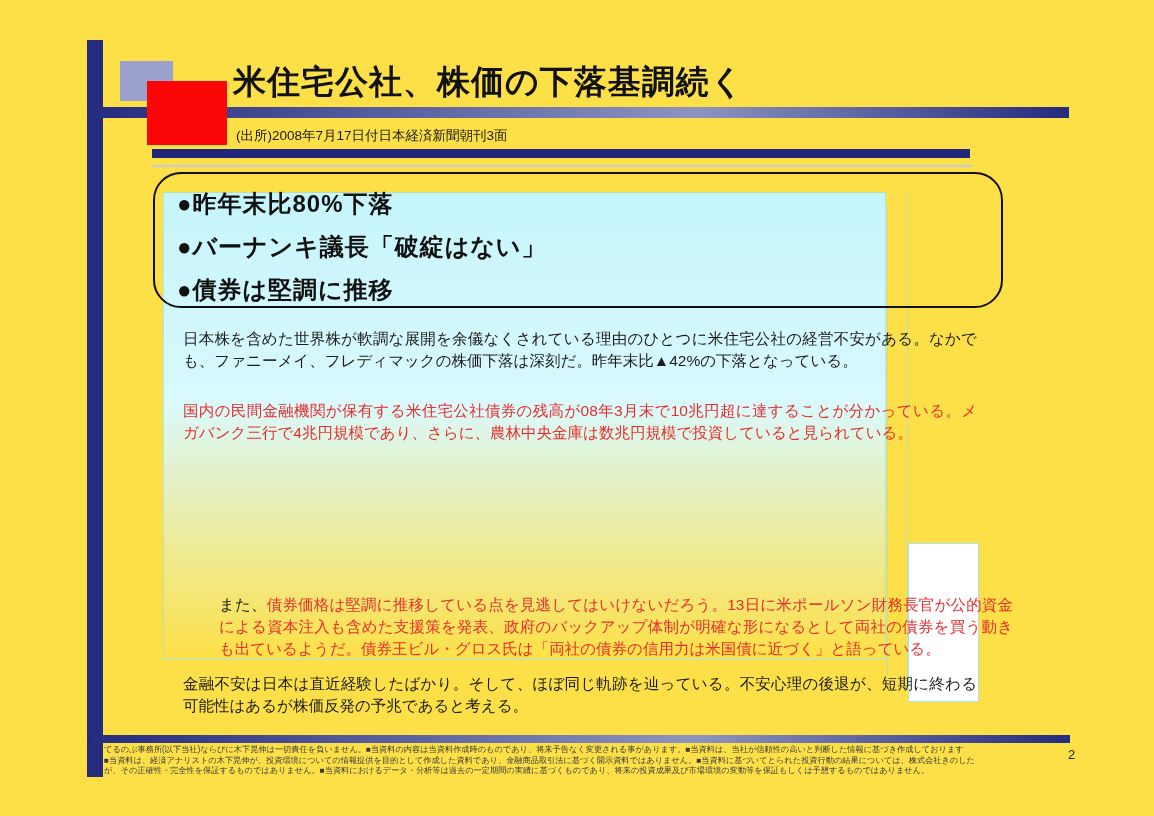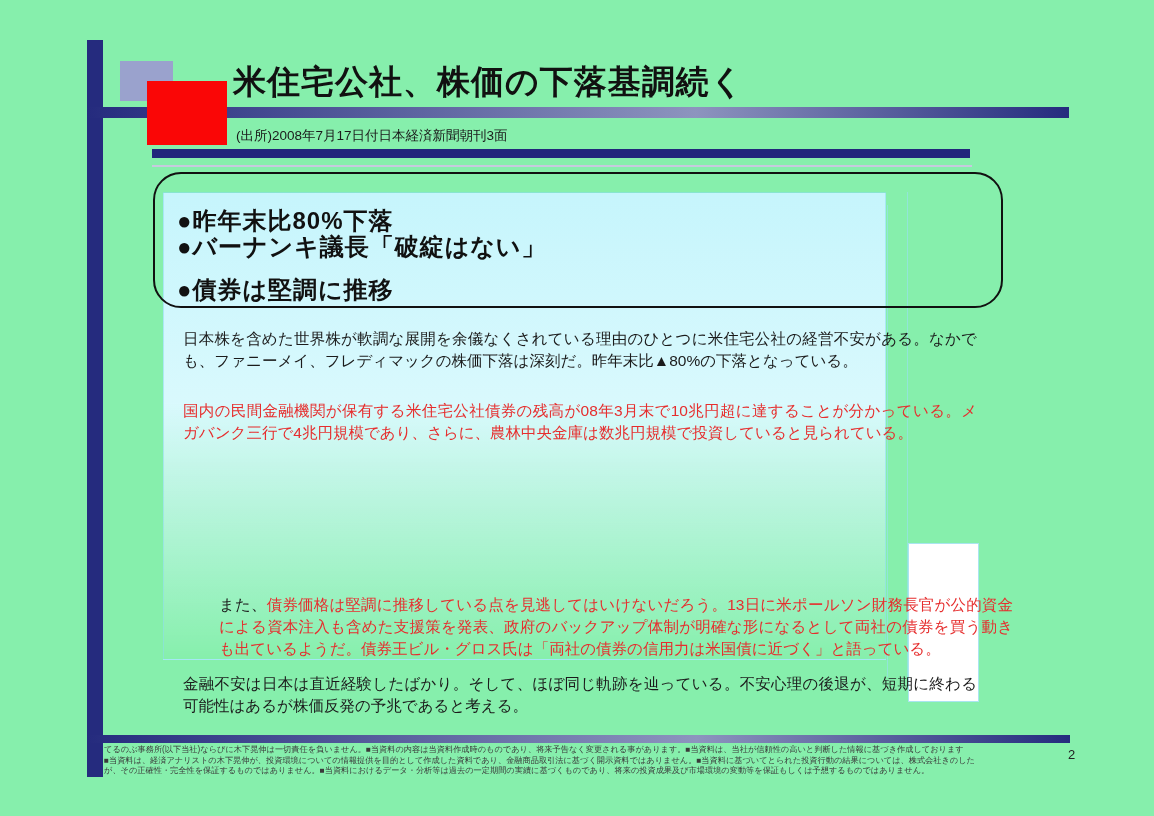--- a/index.html
+++ b/index.html
@@ -1,17 +1,17 @@
 <!DOCTYPE html>
 <html><head>
 <meta charset="utf-8">
 <style>
   html,body { margin:0; padding:0; background:#ffffff; }
   .slide {
-    position:relative; width:1154px; height:816px; background:#86efac;
+    position:relative; width:1154px; height:816px; background:#fde047;
     font-family:"Liberation Sans","DejaVu Sans",sans-serif; overflow:hidden;
   }
   .abs { position:absolute; }
 
   
   .vbar { left:87px; top:40px; width:16px; height:737px; background:#252b7e; z-index:3; }
 
   
   .lavender-sq { left:120px; top:61px; width:53px; height:40px; background:#9aa2cd; z-index:2; }
   .red-sq { left:147px; top:81px; width:80px; height:64px; background:#fa0606; z-index:5; }
@@ -36,21 +36,21 @@
                border:1px solid rgba(138,221,236,0.55);
                background:linear-gradient(180deg,#c6f5fc 0%,#d9f9fd 45%,rgba(255,255,255,0) 100%); }
   .cyan-vline1 { left:887px; top:205px; width:1px; height:472px; background:rgba(150,225,240,0.65); z-index:1; }
   .cyan-vline2 { left:907px; top:192px; width:1px; height:485px; background:rgba(150,225,240,0.65); z-index:1; }
   .cyan-box { left:908px; top:543px; width:69px; height:157px; background:#ffffff;
               border:1px solid rgba(140,220,235,0.75); z-index:2; }
 
   
   .bullet { left:177px; font-size:24px; font-weight:bold; color:#111111;
             letter-spacing:1px; white-space:nowrap; z-index:8; }
-  .bullet.b1 { top:188px;margin-top:17px; }
+  .bullet.b1 { top:188px; }
   .bullet.b2 { top:231px; }
   .bullet.b3 { top:274px; }
 
   
   .para { left:183px; width:794px; font-size:15.5px; line-height:22px; color:#1b1b1b;
           text-align:justify; overflow-wrap:break-word; z-index:8; }
   .para.red, .red-run { color:#e62e2e; }
   .black-run { color:#1b1b1b; }
   .p1 { top:328px; } .p2 { top:400px; } .p3 { top:474px; } .p4 { top:594px;margin-left:36px; } .p5 { top:673px; }
 
@@ -80,21 +80,21 @@
   <div class="abs cyan-rect"></div>
   <div class="abs cyan-vline1"></div>
   <div class="abs cyan-vline2"></div>
   <div class="abs cyan-box"></div>
 
   <div class="abs round-box"></div>
   <div class="abs bullet b1">●昨年末比80%下落</div>
   <div class="abs bullet b2">●バーナンキ議長「破綻はない」</div>
   <div class="abs bullet b3">●債券は堅調に推移</div>
 
-  <div class="abs para p1">日本株を含めた世界株が軟調な展開を余儀なくされている理由のひとつに米住宅公社の経営不安がある。なかでも、ファニーメイ、フレディマックの株価下落は深刻だ。昨年末比▲80%の下落となっている。</div>
+  <div class="abs para p1">日本株を含めた世界株が軟調な展開を余儀なくされている理由のひとつに米住宅公社の経営不安がある。なかでも、ファニーメイ、フレディマックの株価下落は深刻だ。昨年末比▲42%の下落となっている。</div>
   <div class="abs para p2 red">国内の民間金融機関が保有する米住宅公社債券の残高が08年3月末で10兆円超に達することが分かっている。メガバンク三行で4兆円規模であり、さらに、農林中央金庫は数兆円規模で投資していると見られている。</div>
   <div class="abs para p4"><span class="black-run">また、</span><span class="red-run">債券価格は堅調に推移している点を見逃してはいけないだろう。13日に米ポールソン財務長官が公的資金による資本注入も含めた支援策を発表、政府のバックアップ体制が明確な形になるとして両社の債券を買う動きも出ているようだ。債券王ビル・グロス氏は「両社の債券の信用力は米国債に近づく」と語っている。</span></div>
   <div class="abs para p5">金融不安は日本は直近経験したばかり。そして、ほぼ同じ軌跡を辿っている。不安心理の後退が、短期に終わる可能性はあるが株価反発の予兆であると考える。</div>
 
   <div class="abs footer-bar"></div>
   <div class="abs disclaimer">
     <div>てるのぶ事務所(以下当社)ならびに木下晃伸は一切責任を負いません。■当資料の内容は当資料作成時のものであり、将来予告なく変更される事があります。■当資料は、当社が信頼性の高いと判断した情報に基づき作成しております</div>
     <div>■当資料は、経済アナリストの木下晃伸が、投資環境についての情報提供を目的として作成した資料であり、金融商品取引法に基づく開示資料ではありません。■当資料に基づいてとられた投資行動の結果については、株式会社きのした</div>
     <div>が、その正確性・完全性を保証するものではありません。■当資料におけるデータ・分析等は過去の一定期間の実績に基づくものであり、将来の投資成果及び市場環境の変動等を保証もしくは予想するものではありません。</div>
   </div>

